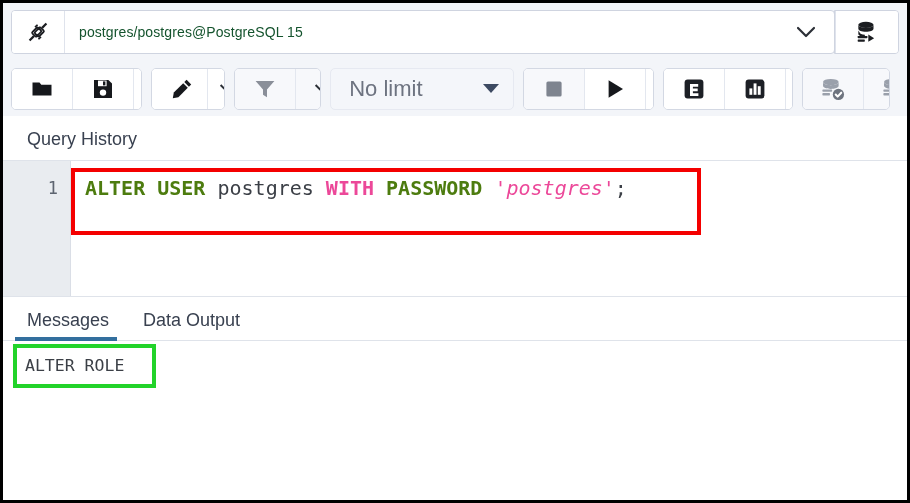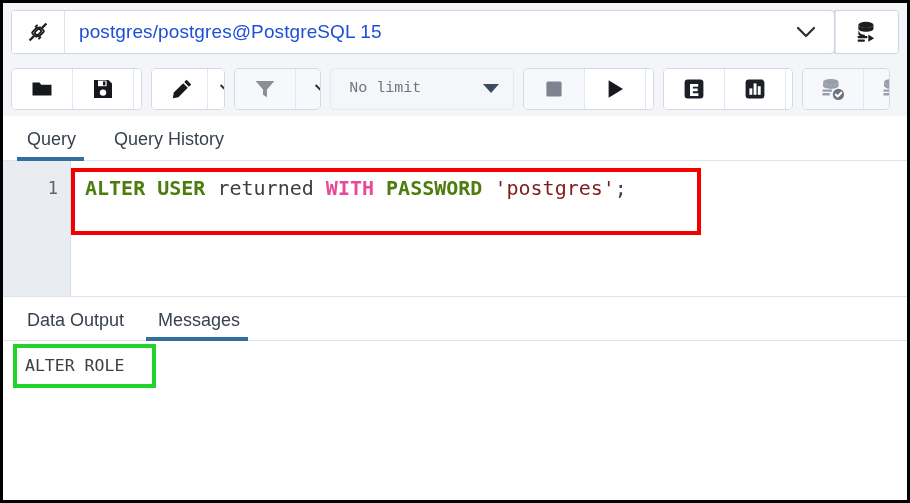--- a/index.html
+++ b/index.html
@@ -46,22 +46,22 @@
     align-items: center;
     justify-content: center;
     border-right: 1px solid #dfe3ec;
     background: #ffffff;
   }
   .conn-title {
     flex: 1;
     display: flex;
     align-items: center;
     padding-left: 14px;
-    font-size: 19px;
-    color: #1d4ed8;
+    font-size: 14px;
+    color: #14532d;
     letter-spacing: 0.1px;
     white-space: nowrap;
     overflow: hidden;
   }
   .conn-chevron-cell {
     width: 56px;
     display: flex;
     align-items: center;
     justify-content: center;
   }
@@ -115,23 +115,22 @@
     border: 1px solid #e6e9f1;
     border-radius: 5px;
     background: #f4f6fa;
     display: flex;
     align-items: center;
     justify-content: space-between;
     padding: 0 14px 0 18px;
     cursor: pointer;
   }
   .limit-label {
-    font-size: 15px;
+    font-size: 22px;
     color: #6d7380;
-    font-family: Liberation Mono, monospace;
   }
   .tri-down {
     width: 0; height: 0;
     border-left: 8px solid transparent;
     border-right: 8px solid transparent;
     border-top: 9px solid #3d4a62;
     margin-left: 22px;
   }
   .spacer-flex { flex: 1; }
 
@@ -207,21 +206,21 @@
   }
   .code-line {
     font-family: "DejaVu Sans Mono", monospace;
     font-size: 20px;
     line-height: 26px;
     white-space: pre;
   }
   .tok-kw   { color: #4d7c0f; font-weight: bold; }
   .tok-kw2  { color: #ec4899; font-weight: bold; }
   .tok-id   { color: #3b3f46; }
-  .tok-str  { color: #7f1d1d; }
+  .tok-str  { color: #ec4899; font-style: italic; }
   .tok-punc { color: #3b3f46; }
 
   
   .anno-red {
     position: absolute;
     left: 68px;
     top: 165px;
     width: 630px;
     height: 67px;
     border: 4px solid #f40000;
@@ -449,46 +448,43 @@
           <path d="M19.3 18.6 a3 3 0 1 0 -2.6 -4.3 h-1.5" fill="none" stroke="#ffffff" stroke-width="1.7" stroke-linecap="round"></path>
           <path d="M16.4 12.6 l-1.4 1.7 l1.7 1.3" fill="none" stroke="#ffffff" stroke-width="1.7" stroke-linecap="round" stroke-linejoin="round"></path>
         </svg>
       </div>
     </div>
 
     <div class="spacer-flex"></div>
   </div>
 
   <div class="tabbar">
-    <div class="tab active">
-      <span>Query</span>
-    </div>
     <div class="tab">
       <span>Query History</span>
     </div>
   </div>
 
   <div class="editor">
     <div class="gutter">
       <div class="gutter-num">1</div>
     </div>
     <div class="code-area">
-      <div class="code-line" id="sql-line"><span class="tok-kw">ALTER USER</span><span class="tok-id"> </span><span class="tok-id">returned</span><span class="tok-id"> </span><span class="tok-kw2">WITH</span><span class="tok-id"> </span><span class="tok-kw">PASSWORD</span><span class="tok-id"> </span><span class="tok-str">'postgres'</span><span class="tok-punc">;</span></div>
+      <div class="code-line" id="sql-line"><span class="tok-kw">ALTER USER</span><span class="tok-id"> </span><span class="tok-id">postgres</span><span class="tok-id"> </span><span class="tok-kw2">WITH</span><span class="tok-id"> </span><span class="tok-kw">PASSWORD</span><span class="tok-id"> </span><span class="tok-str">'postgres'</span><span class="tok-punc">;</span></div>
     </div>
   </div>
 
   <div class="anno-red"></div>
 
   <div class="lower-tabbar">
+    <div class="ltab active">
+      <span>Messages</span>
+    </div>
     <div class="ltab">
       <span>Data Output</span>
     </div>
-    <div class="ltab active">
-      <span>Messages</span>
-    </div>
   </div>
 
   <div class="messages">
     <div class="msg-line msg-result">ALTER ROLE</div>
   </div>
 
   <div class="anno-green"></div>
 
 </div>
 

